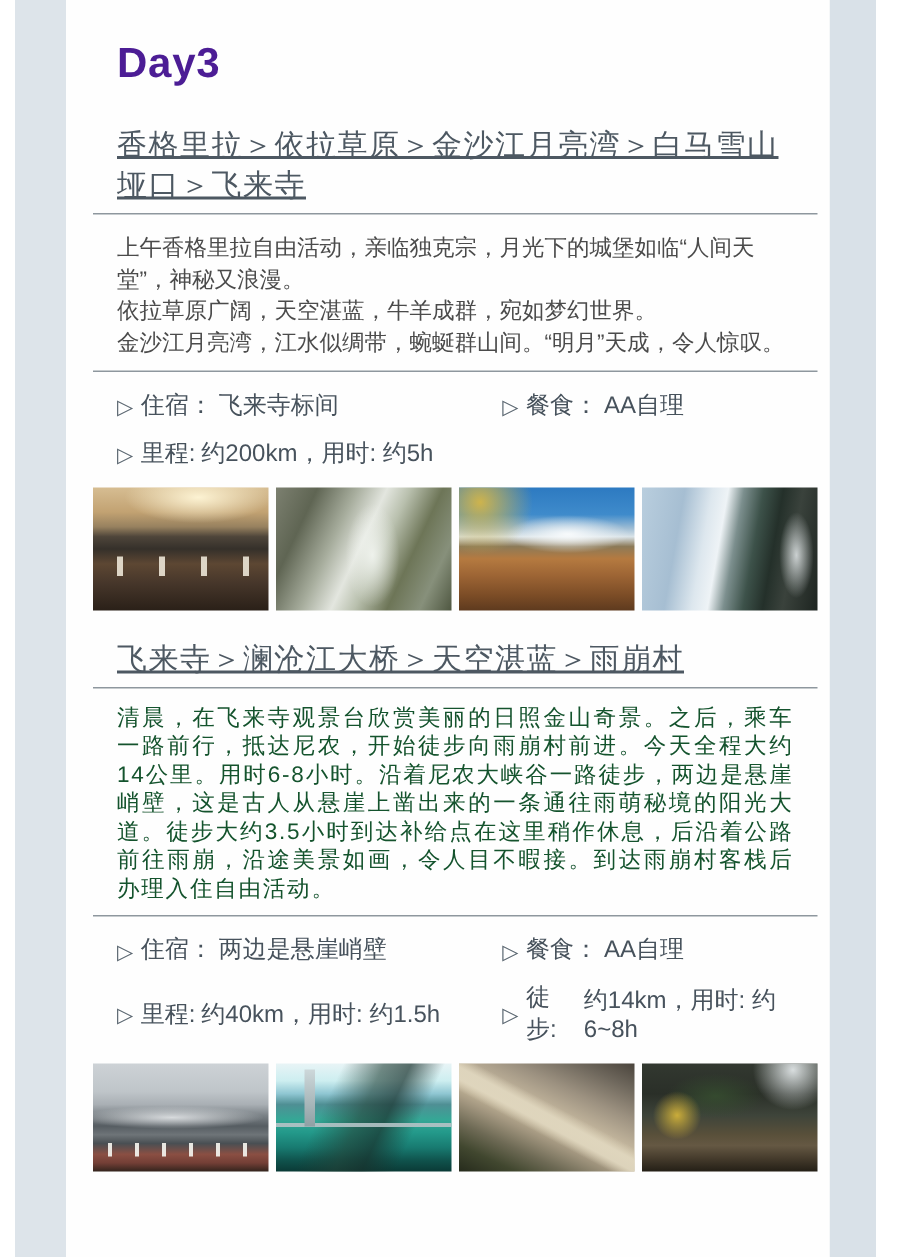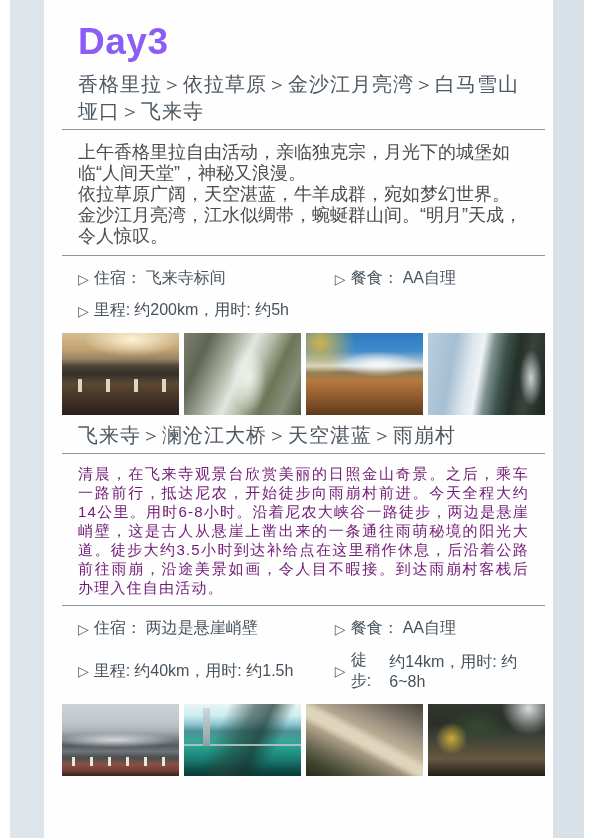--- a/index.html
+++ b/index.html
@@ -10,32 +10,32 @@
   }
   .strip{position:absolute;top:0;height:838px;}
   .strip-left{left:10px;width:34px;background:#dde4ea;}
   .strip-right{left:553px;width:31px;background:#d9e1e8;}
   .card{
     position:absolute;left:44px;top:0;width:509px;height:838px;
     background:#fefefe;
   }
   .inner{margin:0 8px 0 18px;} 
   .day-title{
-    margin:20px 0 0 16px;font-size:37px;line-height:44px;font-weight:700;
-    color:#8b5cf6;letter-spacing:.5px;
+    margin:20px 0 0 16px;font-size:28px;line-height:44px;font-weight:700;
+    color:#4c1d95;letter-spacing:.5px;
   }
   .route{
-    margin:7px 16px 0 16px;font-size:20px;line-height:27px;
-    color:#4d5862;letter-spacing:1px;font-weight:400;
+    margin:20px 16px 0 16px;font-size:20px;line-height:27px;
+    color:#4d5862;letter-spacing:1px;font-weight:400;text-decoration:underline;
   }
   .rule{border:none;border-top:1px solid #8e979e;margin:4px 0 0 0;height:0;}
-  .desc{margin:12px 16px 0 16px;color:#4b4b4b;font-size:18px;line-height:21px;}
+  .desc{margin:12px 16px 0 16px;color:#4b4b4b;font-size:15px;line-height:21px;}
   .desc p{margin:0;}
   .desc4{
-    margin:10px 16px 0 16px;color:#701a75;font-size:15px;line-height:19px;
+    margin:10px 16px 0 16px;color:#14532d;font-size:15px;line-height:19px;
     letter-spacing:1.2px;text-align:justify;
   }
   .desc4 p{margin:0;}
   .rule2{border:none;border-top:1px solid #8e979e;margin:8px 0 0 0;height:0;}
   .info{
     display:grid;grid-template-columns:55% 45%;row-gap:11px;
     margin:12px 0 0 16px;font-size:16px;color:#47525c;
   }
   .info-item{display:flex;align-items:center;}
   .tri{color:#5a6670;font-size:14px;margin-right:5px;line-height:1;}

